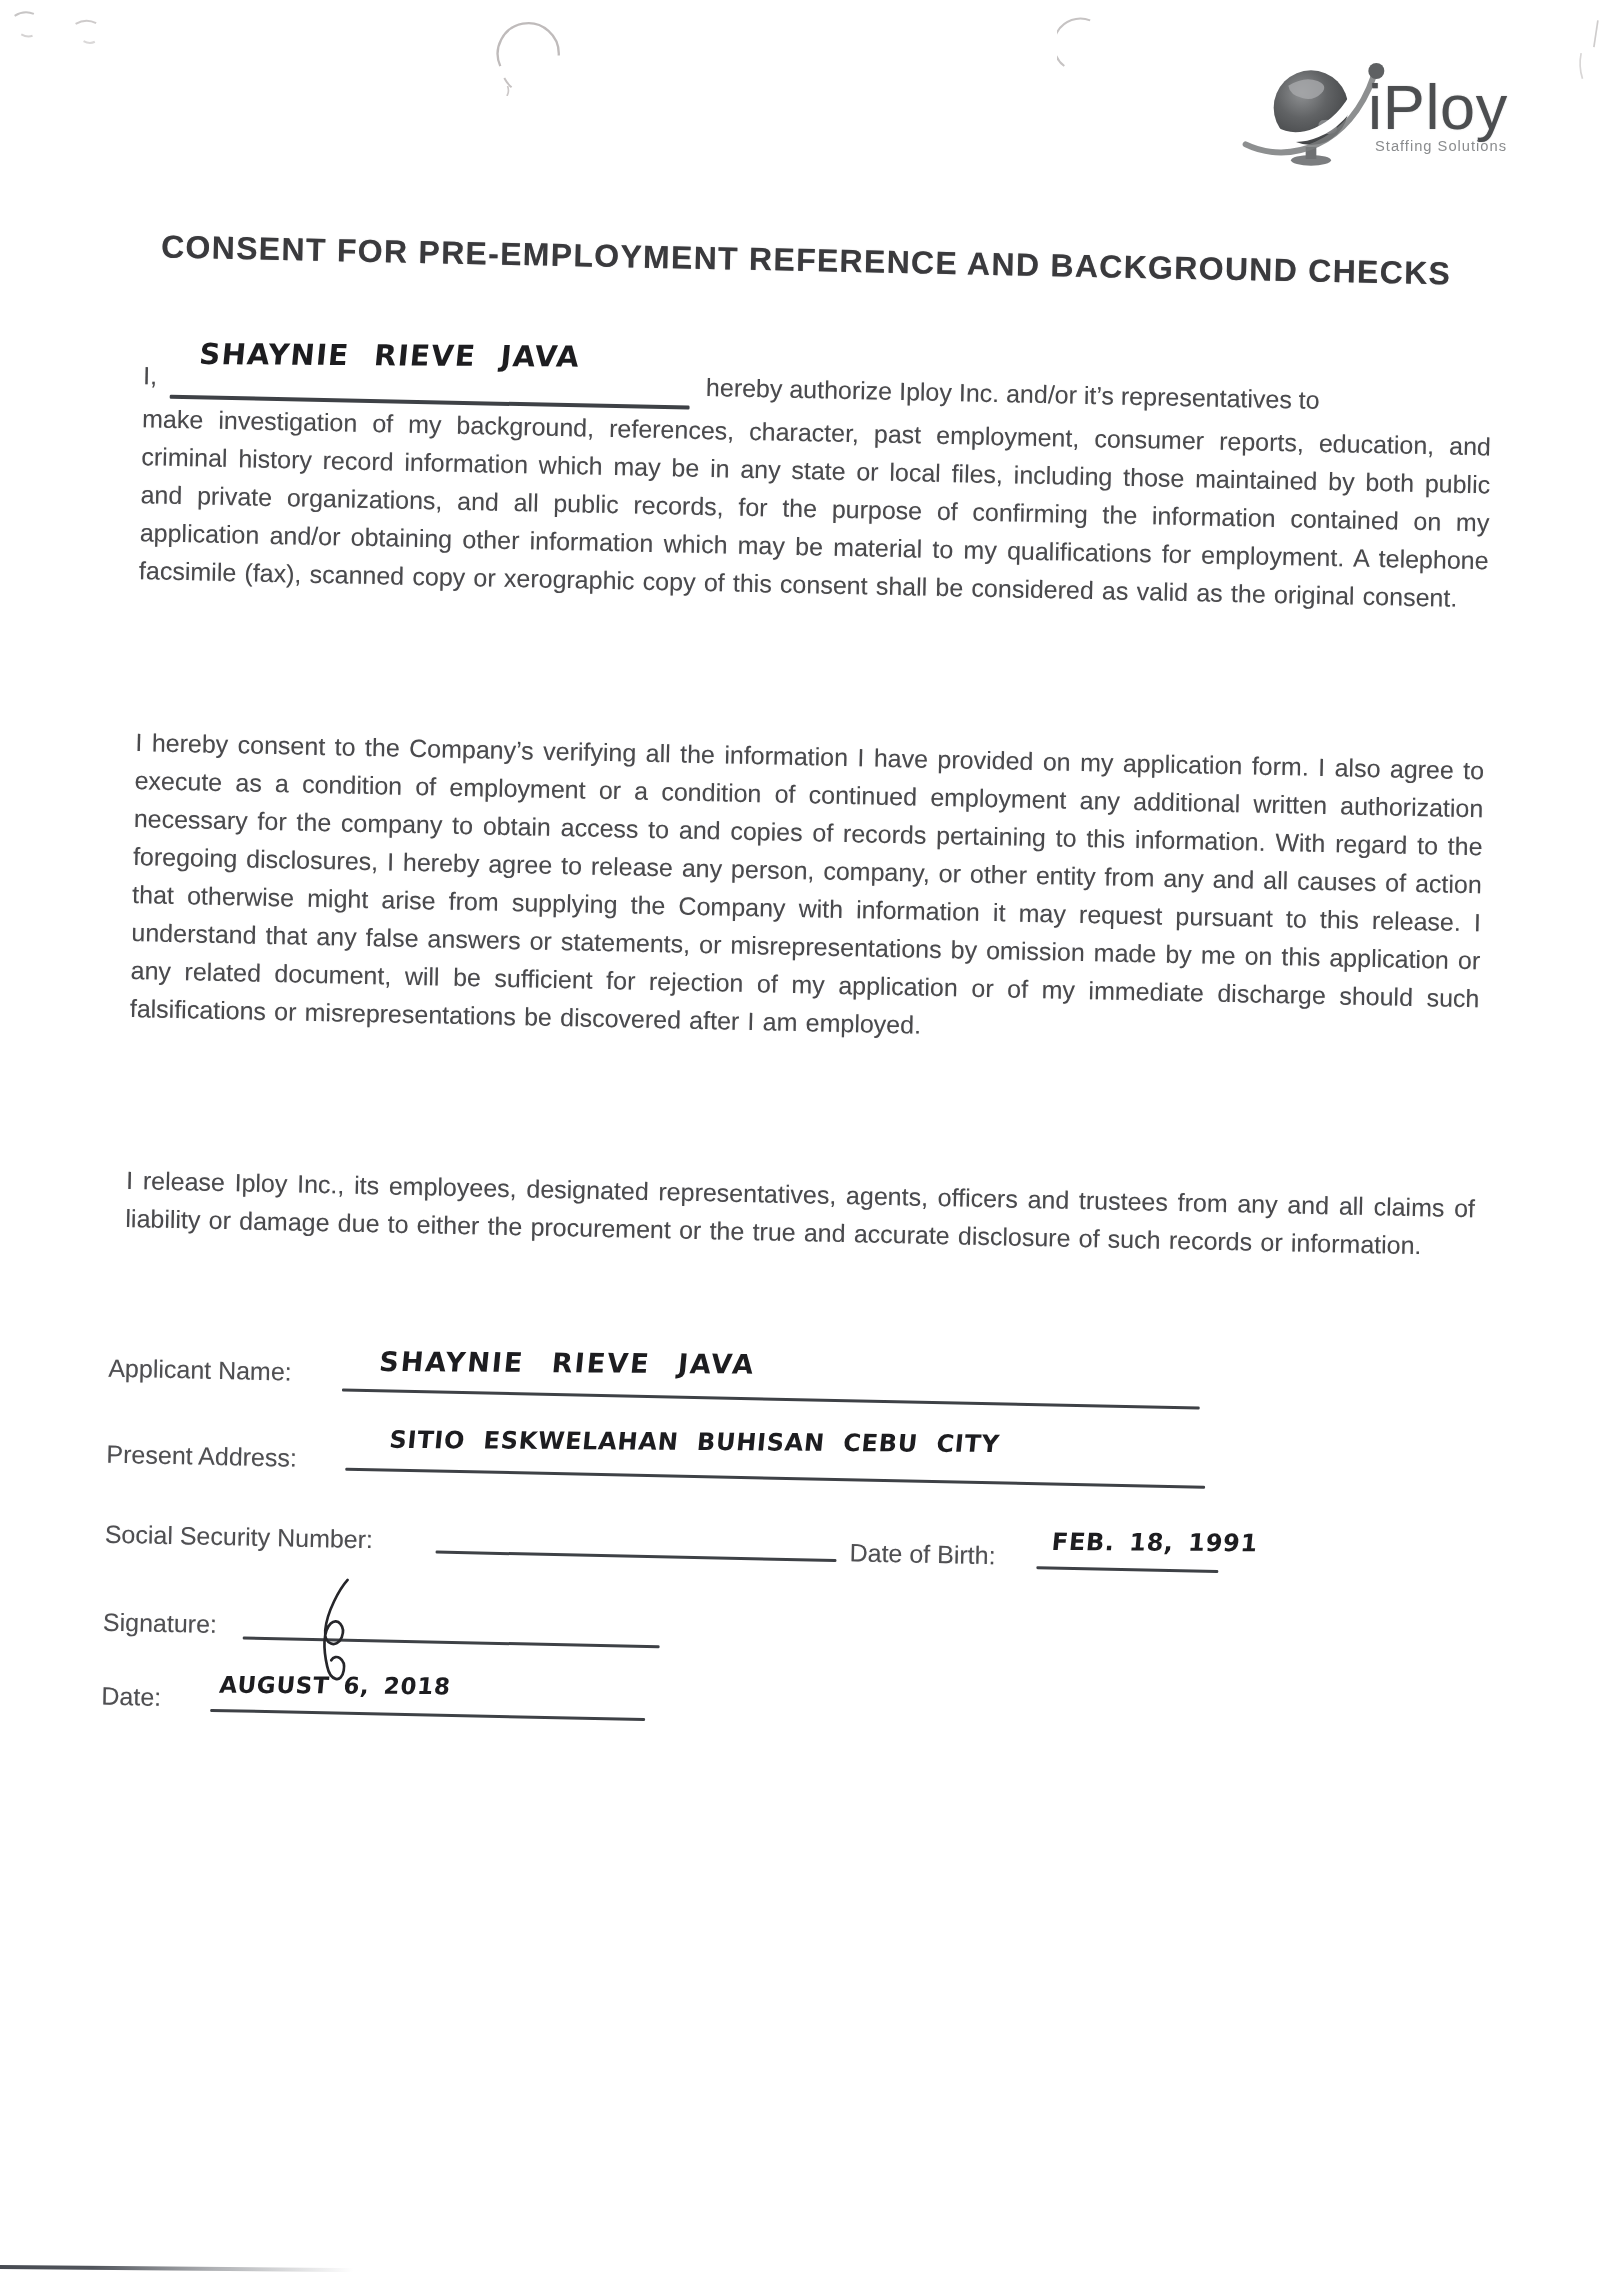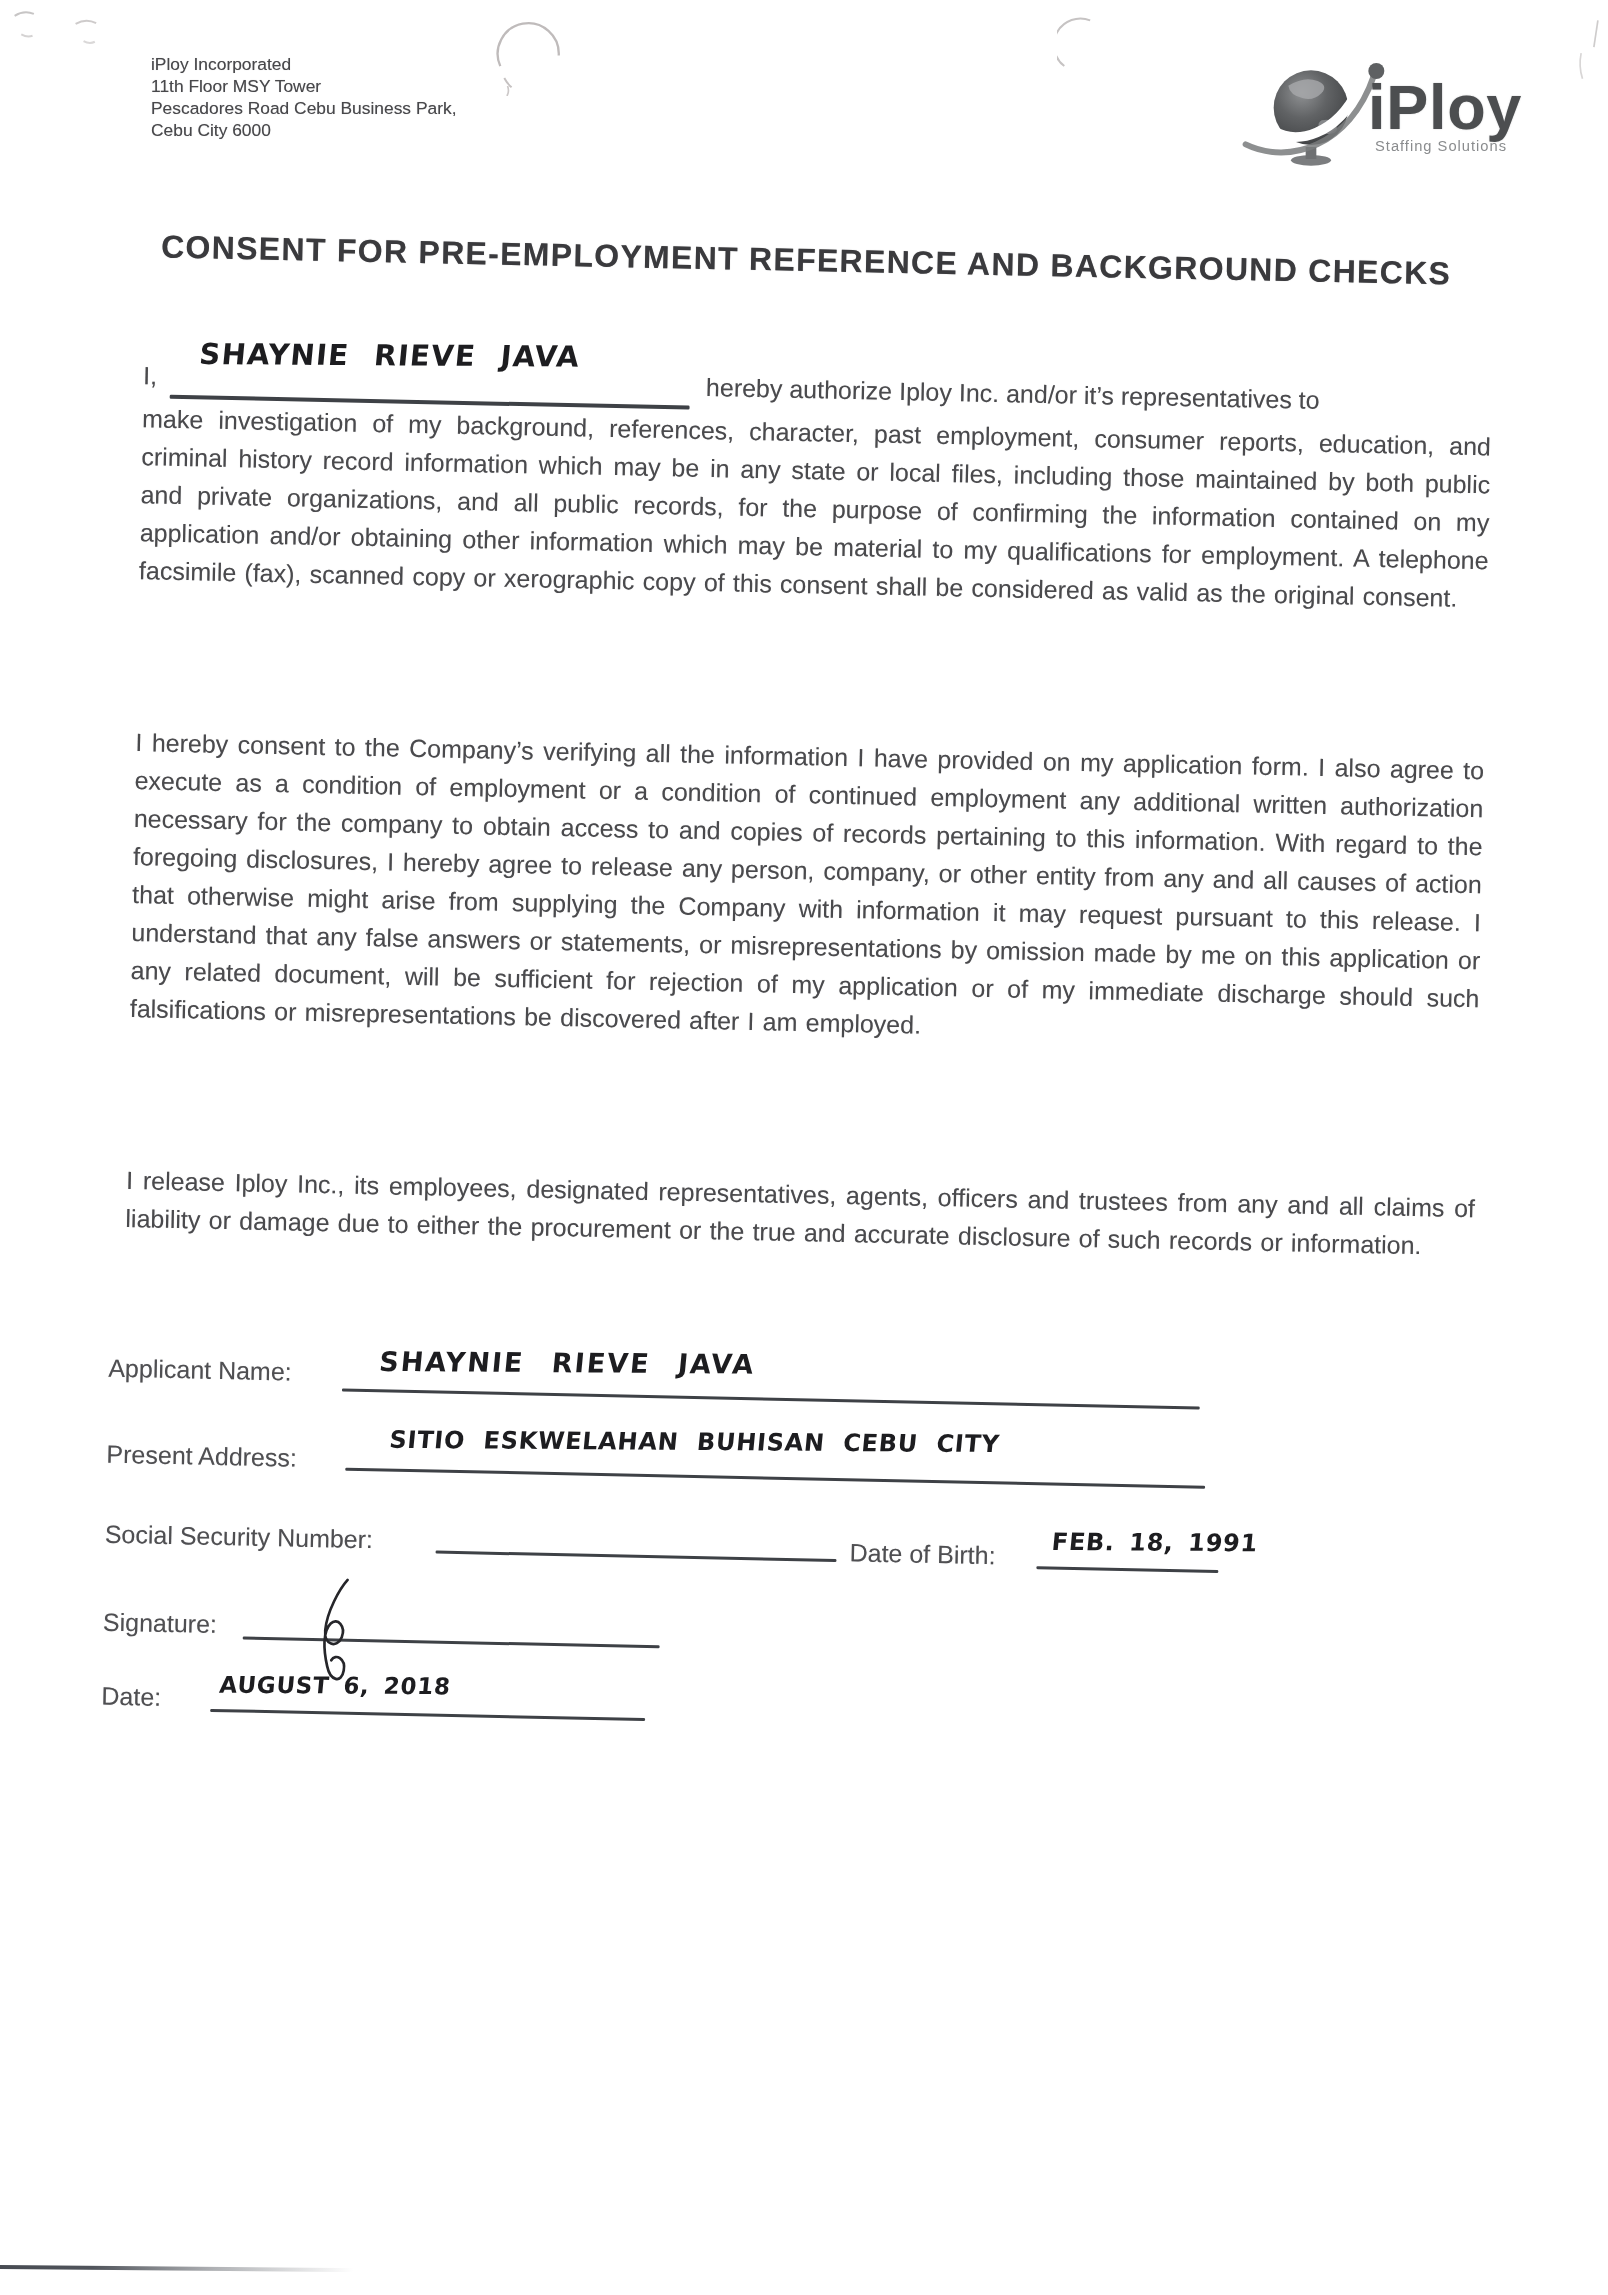--- a/index.html
+++ b/index.html
@@ -7,21 +7,21 @@
     position:relative;width:1609px;height:2295px;background:#ffffff;overflow:hidden;
     font-family:"Liberation Sans",sans-serif;margin:0 auto;
   }
   .tilt{position:absolute;left:0;top:0;width:100%;height:100%;
         transform:rotate(1.2deg);transform-origin:134px 334px;}
   
   .company-block{position:absolute;left:151px;top:53px;font-size:17.4px;line-height:22px;
         color:#48484b;text-shadow:0 0 0.7px rgba(72,72,75,.45);}
   .logo{position:absolute;left:1236px;top:59px;width:321px;height:127px;}
   .logo-globe{position:absolute;left:0;top:0;}
-  .brand{position:absolute;left:132px;top:12px;font-size:63px;font-weight:bold;
+  .brand{position:absolute;left:132px;top:12px;font-size:63px;font-weight:normal;
         color:#4c4e50;letter-spacing:0.7px;text-shadow:0 0 1.3px rgba(76,78,80,.4);}
   .tagline{position:absolute;left:139px;top:79px;font-size:14.7px;font-weight:normal;
         color:#8a8c8e;letter-spacing:1px;}
   
   .doc-title{position:absolute;left:0;top:228px;width:100%;text-align:center;
         font-size:32px;font-weight:bold;letter-spacing:1.3px;color:#3a3a3d;
         text-shadow:0 0 0.7px rgba(58,58,61,.5);}
   .para{position:absolute;left:144px;width:1349px;font-size:25px;line-height:38px;
         text-align:justify;color:#4a4a4d;word-spacing:1.3px;
         text-shadow:0 0 0.7px rgba(74,74,77,.35);}
@@ -64,26 +64,20 @@
   </svg>
   <svg class="artifact" style="left:1057px;top:16.7px;" width="63" height="63" viewBox="0 0 95 95">
     <path d="M11,74 A40,40 0 0 1 50,5" stroke="#c6c3c3" stroke-width="3" fill="none"></path>
   </svg>
   <svg class="artifact" style="left:1561px;top:16.7px;" width="47" height="67" viewBox="0 0 70 100">
     <path d="M55,5 l-6,40" stroke="#c2bfbf" stroke-width="2.5" fill="none" opacity=".8"></path>
     <path d="M30,54 q-4,20 2,38" stroke="#c8c5c5" stroke-width="2.5" fill="none" opacity=".7"></path>
   </svg>
   <div class="artifact bottom-smear"></div>
 
-  <div class="company-block">
-    <div>iPloy Incorporated</div>
-    <div>11th Floor MSY Tower</div>
-    <div>Pescadores Road Cebu Business Park,</div>
-    <div>Cebu City 6000</div>
-  </div>
 
   <div class="logo">
     <svg class="logo-globe" width="154" height="110" viewBox="0 0 230 165">
       <defs>
         <radialGradient id="gl" cx="38%" cy="30%" r="75%">
           <stop offset="0" stop-color="#909294"></stop>
           <stop offset="0.45" stop-color="#616365"></stop>
           <stop offset="1" stop-color="#3e4042"></stop>
         </radialGradient>
       </defs>

